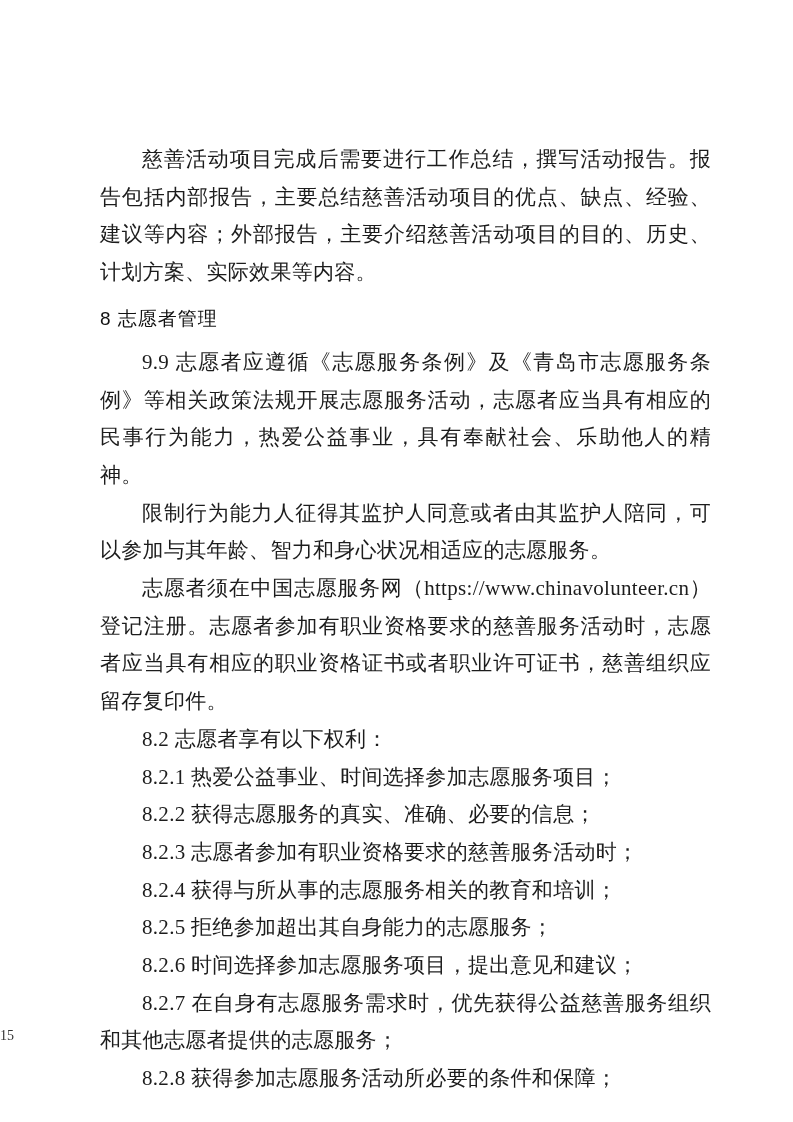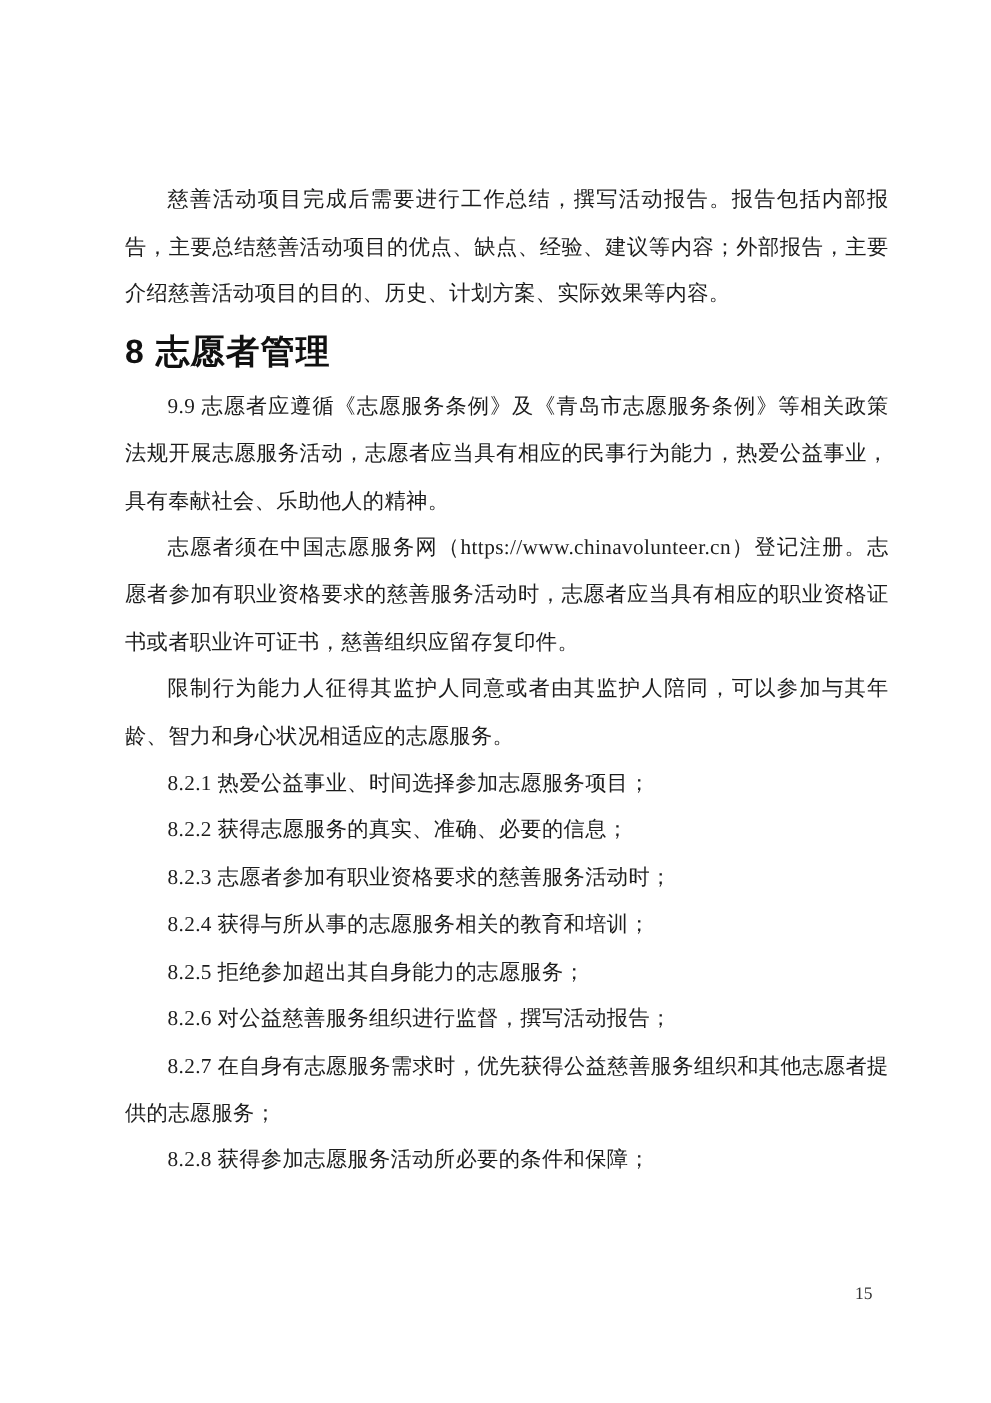--- a/index.html
+++ b/index.html
@@ -17,79 +17,79 @@
     color: #1c1c1c;
   }
   .content {
     position: absolute;
     left: 100px;
     top: 141px;
     width: 611px;
   }
   .para {
     margin: 0;
-    font-size: 17px;
+    font-size: 21px;
     line-height: 37.7px;
     text-align: justify;
     text-indent: 2em;
     letter-spacing: 0.3px;
     word-break: break-all;
     overflow-wrap: anywhere;
   }
   .section-heading {
     margin: 7px 0 5px 0;
     font-family: "Liberation Sans", sans-serif;
-    font-weight: 700;
-    font-size: 27px;
+    font-weight: 400;
+    font-size: 19px;
     line-height: 40px;
     text-indent: 0;
     color: #111111;
     letter-spacing: 1px;
   }
   .page-number {
     position: absolute;
     left: 0;
     top: 1028px;
     width: 100%;
-    text-align: right;
     padding-right: 95px;
     box-sizing: border-box;
     font-size: 14px;
     font-family: "Liberation Serif", serif;
     color: #333333;
   }
 </style>
 </head>
 <body>
 
 <div class="page">
   <div class="content">
 
     <p class="para">慈善活动项目完成后需要进行工作总结，撰写活动报告。报告包括内部报告，主要总结慈善活动项目的优点、缺点、经验、建议等内容；外部报告，主要介绍慈善活动项目的目的、历史、计划方案、实际效果等内容。</p>
 
     <h2 class="section-heading">8 志愿者管理</h2>
 
     <p class="para">9.9 志愿者应遵循《志愿服务条例》及《青岛市志愿服务条例》等相关政策法规开展志愿服务活动，志愿者应当具有相应的民事行为能力，热爱公益事业，具有奉献社会、乐助他人的精神。</p>
 
+    <p class="para">限制行为能力人征得其监护人同意或者由其监护人陪同，可以参加与其年龄、智力和身心状况相适应的志愿服务。</p>
+
     <p class="para">志愿者须在中国志愿服务网（https://www.chinavolunteer.cn）登记注册。志愿者参加有职业资格要求的慈善服务活动时，志愿者应当具有相应的职业资格证书或者职业许可证书，慈善组织应留存复印件。</p>
 
-    <p class="para">限制行为能力人征得其监护人同意或者由其监护人陪同，可以参加与其年龄、智力和身心状况相适应的志愿服务。</p>
-
+    <p class="para">8.2 志愿者享有以下权利：</p>
 
     <p class="para">8.2.1 热爱公益事业、时间选择参加志愿服务项目；</p>
 
     <p class="para">8.2.2 获得志愿服务的真实、准确、必要的信息；</p>
 
     <p class="para">8.2.3 志愿者参加有职业资格要求的慈善服务活动时；</p>
 
     <p class="para">8.2.4 获得与所从事的志愿服务相关的教育和培训；</p>
 
     <p class="para">8.2.5 拒绝参加超出其自身能力的志愿服务；</p>
 
-    <p class="para">8.2.6 对公益慈善服务组织进行监督，撰写活动报告；</p>
+    <p class="para">8.2.6 时间选择参加志愿服务项目，提出意见和建议；</p>
 
     <p class="para">8.2.7 在自身有志愿服务需求时，优先获得公益慈善服务组织和其他志愿者提供的志愿服务；</p>
 
     <p class="para">8.2.8 获得参加志愿服务活动所必要的条件和保障；</p>
 
   </div>
 
   <div class="page-number">15</div>
 </div>
 

